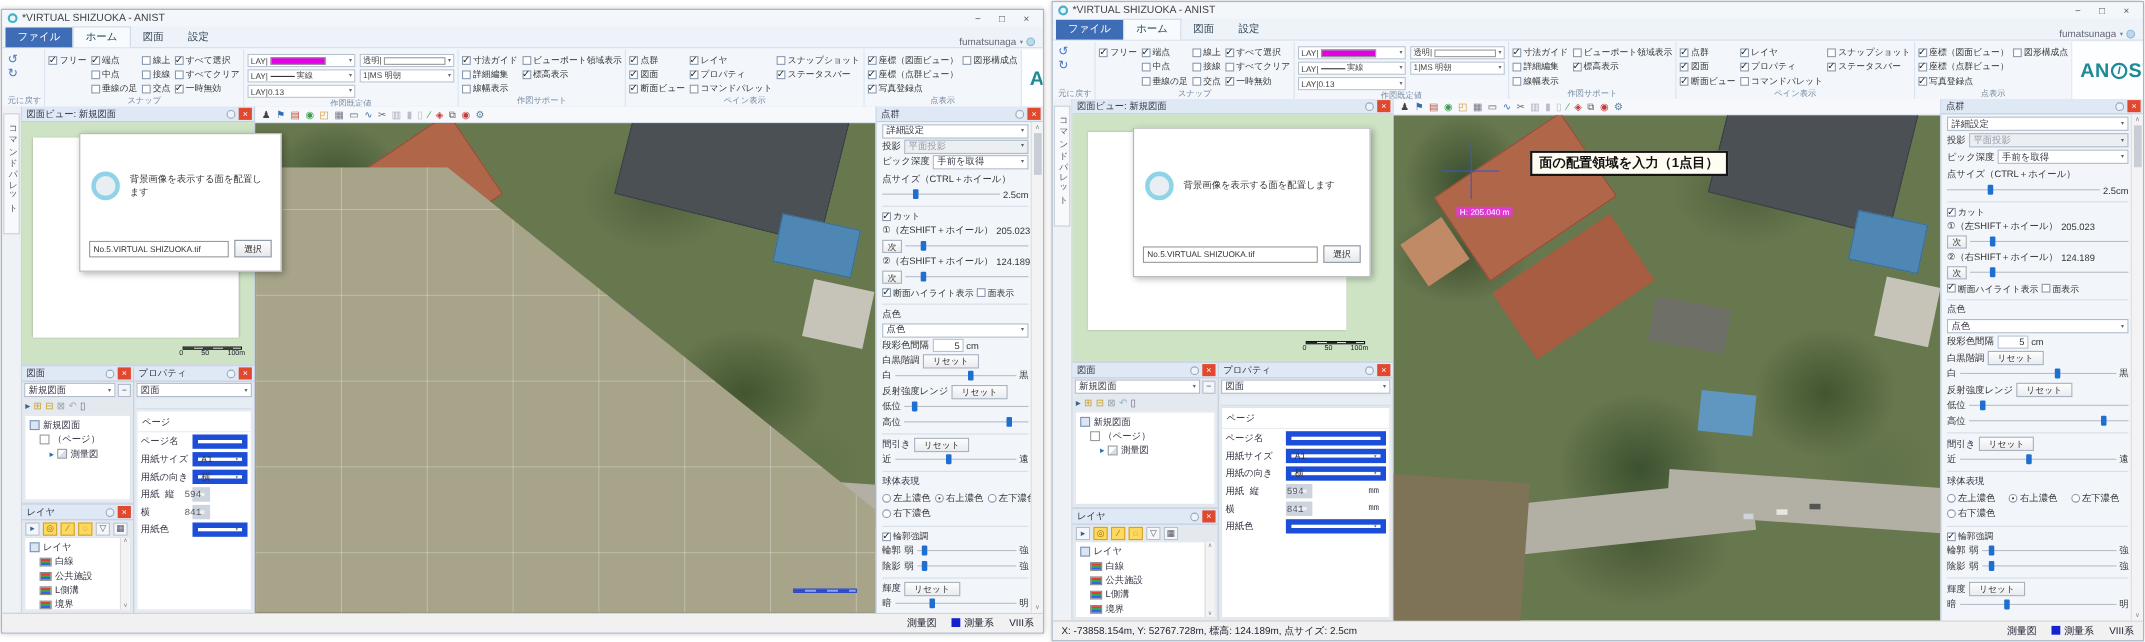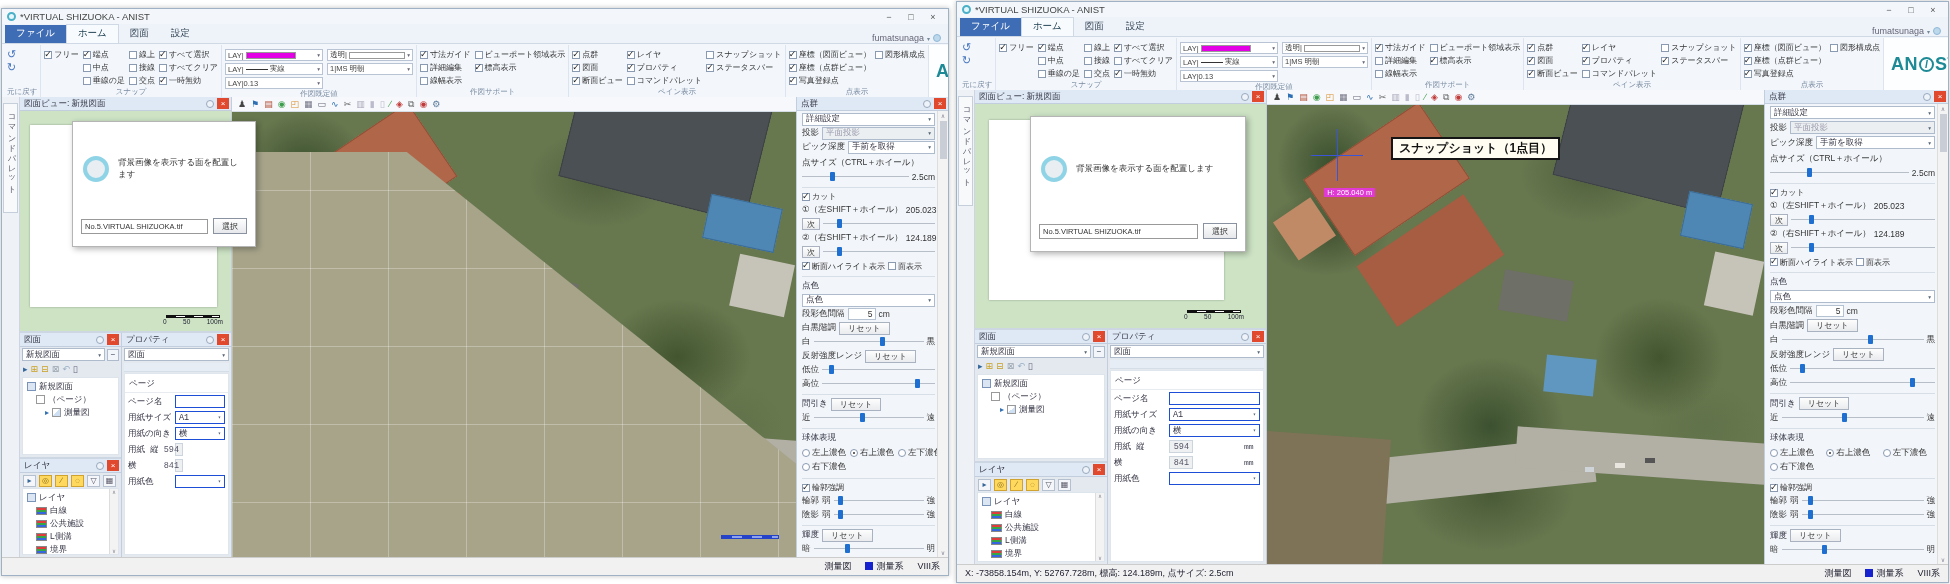--- a/index.html
+++ b/index.html
@@ -107,21 +107,21 @@
   .lpanel { flex:1; display:flex; flex-direction:column; min-height:0; }
   .tscroll { position:absolute; right:0; top:0; bottom:0; width:9px; background:#f3f3f3; border-left:1px solid #ddd; font-size:5.5px; color:#889; display:flex; flex-direction:column; justify-content:space-between; align-items:center; }
 
   .ppanel { flex:1; display:flex; flex-direction:column; min-width:0; }
   .pwhite { flex:1; background:#fff; border:1px solid #e0e6ee; margin:0 2px 2px; padding:1px 0; overflow:hidden;font-family:Liberation Mono, monospace; }
   .psub { height:9px; background:#e7edf4; border-bottom:1px solid #d5dde7; margin:1px 2px; }
   .psec { font-size:8.5px; color:#334; padding:3px 4px 2px; border-bottom:1px solid #e8ecf1; }
   .prow { display:flex; align-items:center; gap:3px; padding:2px 3px 1px; font-size:8.5px; color:#334; }
   .plbl { flex:0 0 auto; white-space:nowrap; }
   #winL .plbl { width:44px; } #winR .plbl { width:52px; }
-  .pinput { flex:1; height:13px; border:1px solid #1d4ed8; background:#fff; display:flex; align-items:center; padding:0 3px; font-size:8.5px; min-width:0; }
+  .pinput { flex:1; height:13px; border:5px solid #1d4ed8; background:#fff; display:flex; align-items:center; padding:0 3px; font-size:8.5px; min-width:0; }
   .pinput.dis { background:#eef0f2; color:#556; justify-content:flex-end; border-color:#ccd4dd; }
   .punit { font-size:8px; color:#445; width:16px; flex:0 0 auto;margin-left:48px; }
 
   
   .cv { flex:1; display:flex; flex-direction:column; min-width:0; position:relative; }
   .cvtools { height:15px; background:#f6f8fb; border-bottom:1px solid #d4dce6; display:flex; align-items:center; gap:5px; padding:0 6px; flex:0 0 auto; overflow:hidden; }
   .scene { flex:1; position:relative; overflow:hidden; background:#67774e; }
   .scene::before { content:""; position:absolute; inset:0; z-index:1;
     background:
       radial-gradient(90px 60px at 12% 28%, rgba(25,40,18,.45), transparent 70%),
@@ -1234,21 +1234,21 @@
         <div class="b bluroof"></div>
           <div class="b bluroof2"></div>
           <div class="b bldg1"></div>
           <div class="b bldg2"></div>
         <div class="b road1"></div>
           <div class="b road2"></div>
           <div class="b dirt"></div>
         <div class="b car1"></div>
           <div class="b car2"></div>
           <div class="b car3"></div>
-        <div class="tooltip">スナップショット（1点目）</div>
+        <div class="tooltip">面の配置領域を入力（1点目）</div>
         <div class="xh"></div>
         <div class="elev">H: 205.040 m</div>
       </div>
     </div>
     <div class="qpanel">
       <div class="phead">
           <span class="pt">点群</span>
           <span class="pin"></span>
           <span class="px">×</span>
         </div>

